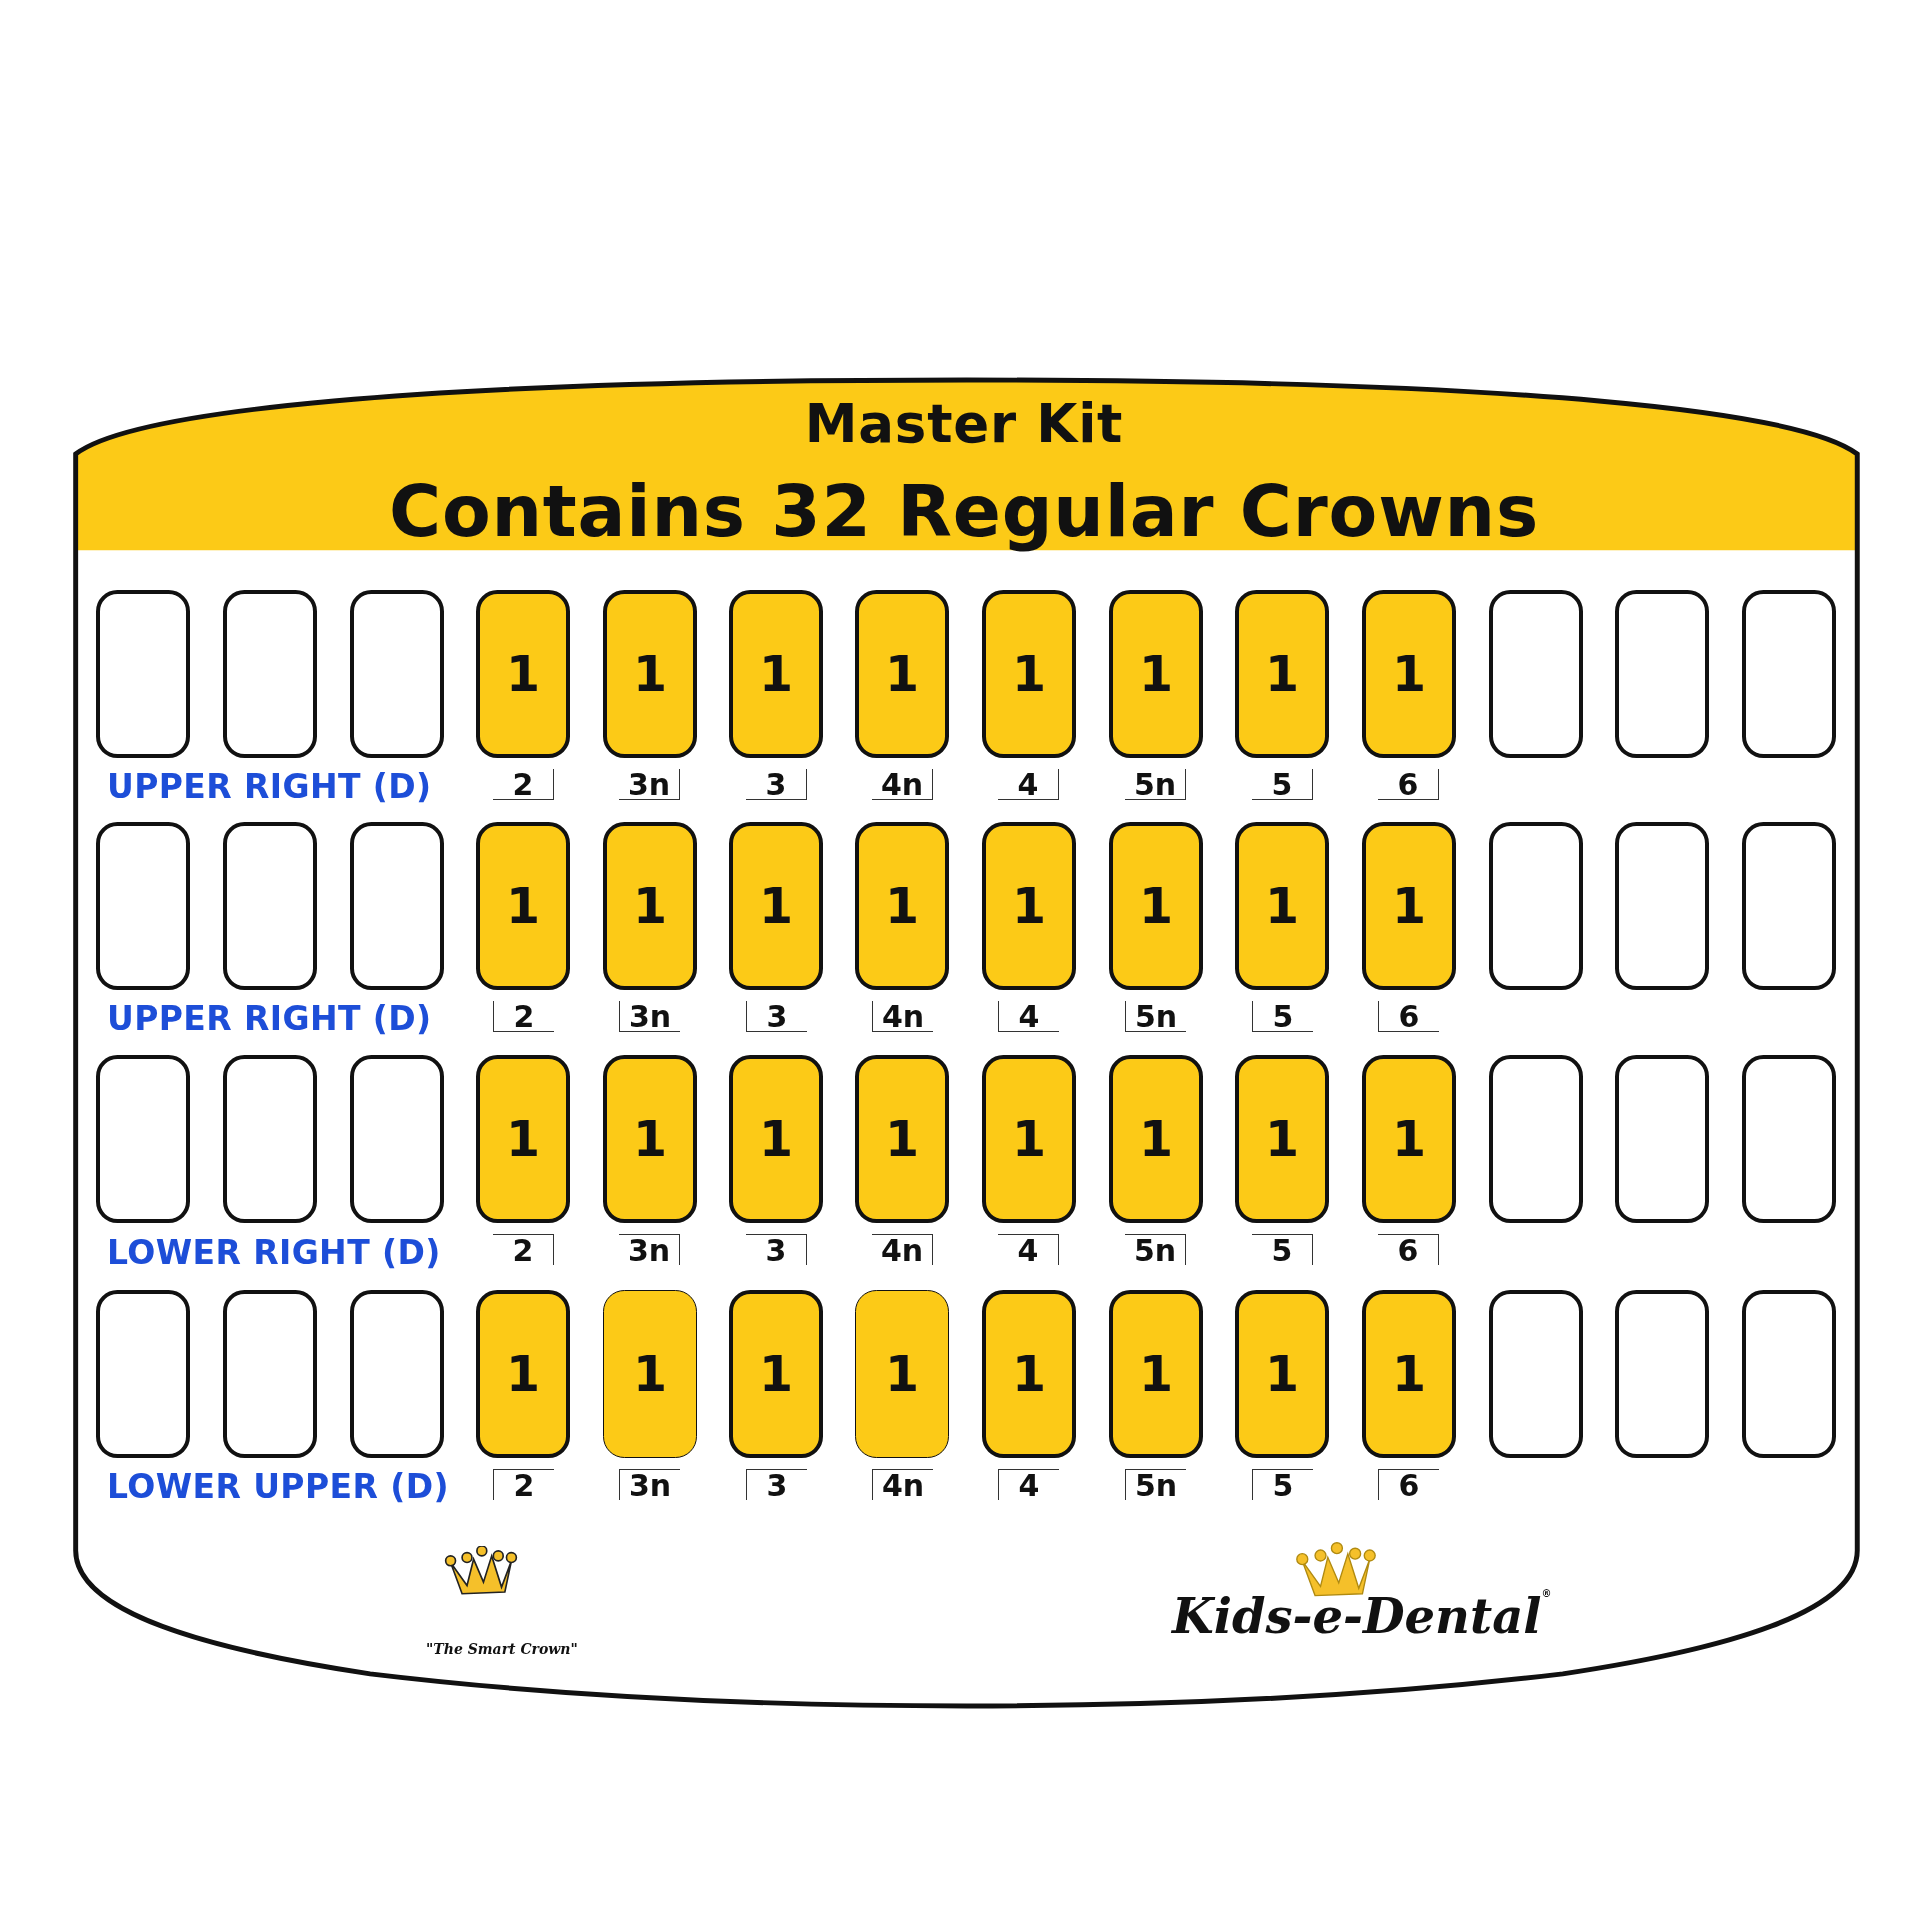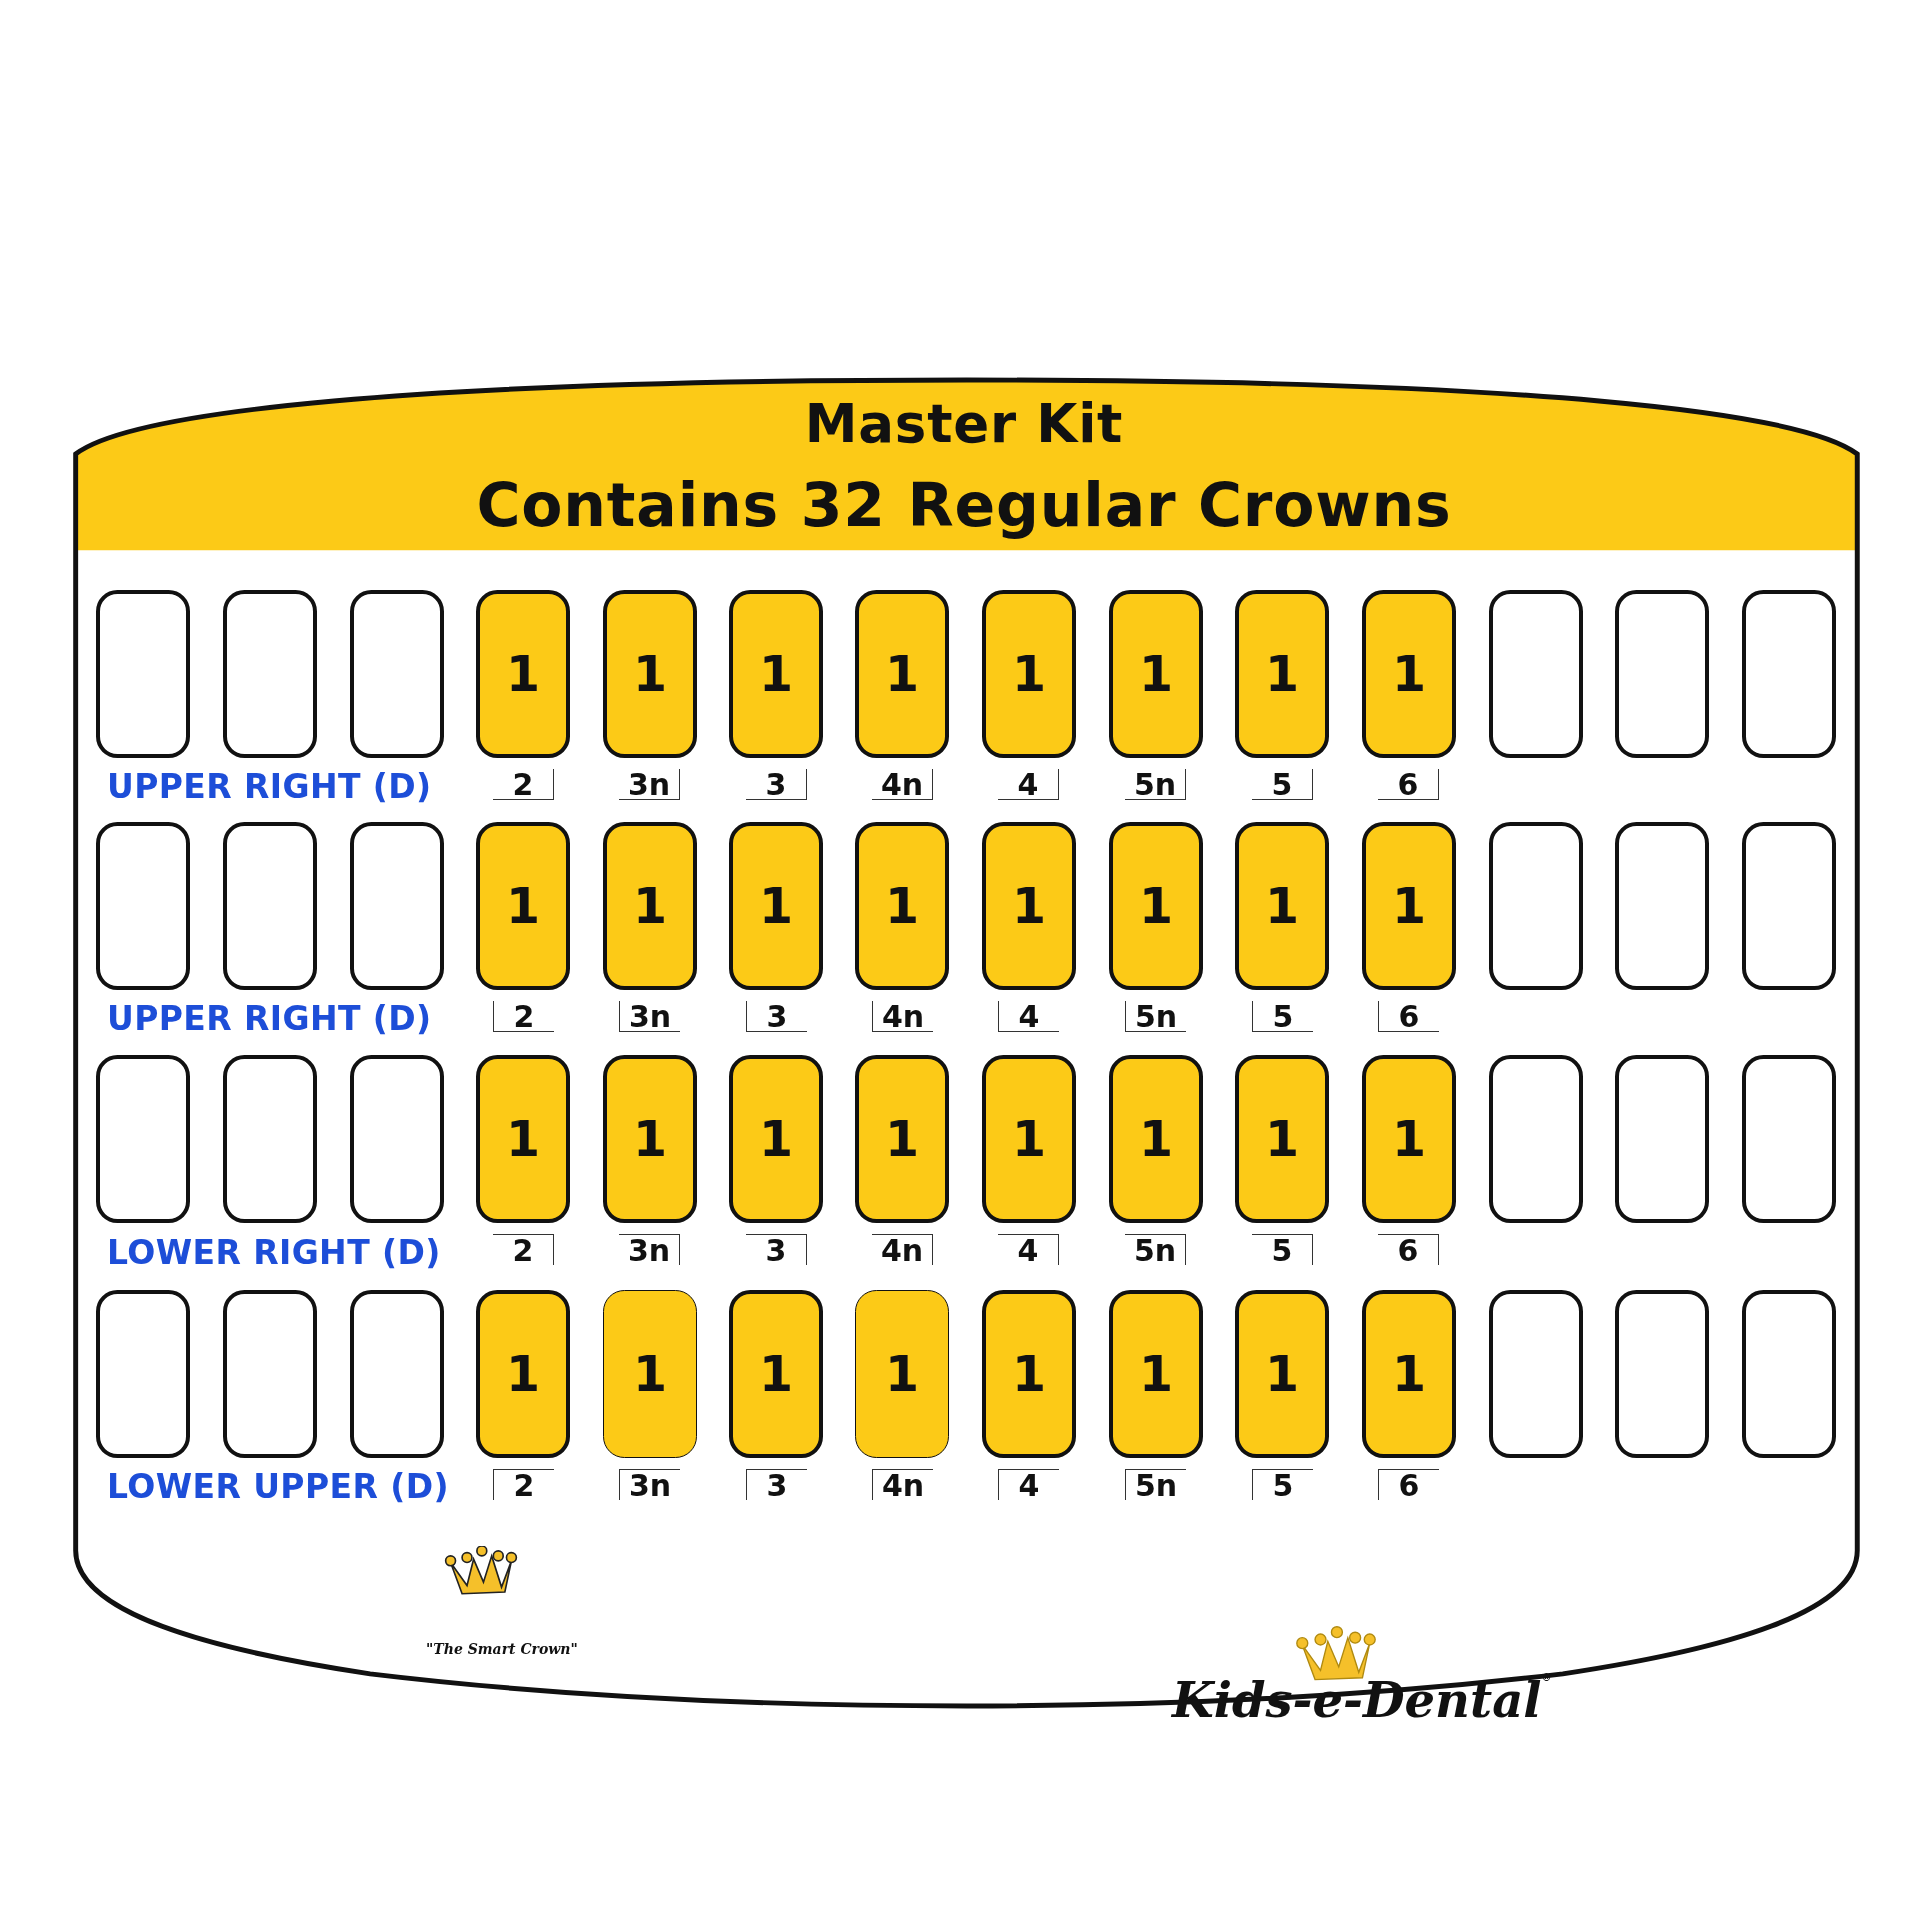--- a/index.html
+++ b/index.html
@@ -3,21 +3,21 @@
 <meta charset="utf-8">
 <style>
   html, body { margin:0; padding:0; background:#ffffff; }
   body { width:1928px; height:1928px; position:relative; overflow:hidden;
          font-family:"DejaVu Sans", sans-serif; }
   #frame { position:absolute; left:0; top:0; width:1928px; height:1928px; }
   .title { position:absolute; left:0; width:1928px; text-align:center;
            font-family:"DejaVu Sans", sans-serif; font-weight:bold; color:#111;
            letter-spacing:0.8px; }
   #title1 { top:393px; font-size:53px; }
-  #title2 { top:470px; font-size:60px; }
+  #title2 { top:470px; font-size:71px; }
   .cell { position:absolute; width:94px; height:168px; box-sizing:border-box;
           border:4.1px solid #111; border-radius:21.4px; background:#fff;
           display:flex; align-items:center; justify-content:center;
           font-family:"DejaVu Sans", sans-serif; font-weight:bold; font-size:49px; color:#111; }
   .cell.filled { background:#FCCA17; }
   .cell.thin { border-width:1.6px; }
   .row-label { position:absolute; left:107px; font-family:"DejaVu Sans", sans-serif;
                font-weight:bold; font-size:33px; color:#1d4ed8; letter-spacing:0.4px; }
   .size { position:absolute; width:61px; height:31px; box-sizing:border-box;
           font-family:"DejaVu Sans", sans-serif; font-weight:bold; font-size:30px;
@@ -156,21 +156,21 @@
     <path d="M8,20 L28,48 L36,16 L48,44 L58,12 L70,50 L82,18 L74,56 L22,58 Z" fill="#F5C02A" stroke="#222" stroke-width="2"></path>
     <circle cx="8" cy="18" r="6" fill="#F5C02A" stroke="#222" stroke-width="2"></circle>
     <circle cx="28" cy="14" r="6" fill="#F5C02A" stroke="#222" stroke-width="2"></circle>
     <circle cx="46" cy="6" r="6" fill="#F5C02A" stroke="#222" stroke-width="2"></circle>
     <circle cx="66" cy="12" r="6" fill="#F5C02A" stroke="#222" stroke-width="2"></circle>
     <circle cx="82" cy="14" r="6" fill="#F5C02A" stroke="#222" stroke-width="2"></circle>
   </svg>
   <div class="logo-tag" style="position:absolute; left:97px; top:95px;">"The Smart Crown"</div>
 </div>
 
-<div class="logo" style="left:1172px; top:1626px; width:411px; height:123px;">
+<div class="logo" style="left:1172px; top:1542px; width:411px; height:123px;">
   <svg style="position:absolute; left:123px; top:0px;" width="82" height="58" viewBox="0 0 90 62">
     <path d="M8,20 L28,48 L36,16 L48,44 L58,12 L70,50 L82,18 L74,56 L22,58 Z" fill="#F5C02A" stroke="#B08A10" stroke-width="1.5"></path>
     <circle cx="8" cy="18" r="6" fill="#F5C02A" stroke="#B08A10" stroke-width="1.5"></circle>
     <circle cx="28" cy="14" r="6" fill="#F5C02A" stroke="#B08A10" stroke-width="1.5"></circle>
     <circle cx="46" cy="6" r="6" fill="#F5C02A" stroke="#B08A10" stroke-width="1.5"></circle>
     <circle cx="66" cy="12" r="6" fill="#F5C02A" stroke="#B08A10" stroke-width="1.5"></circle>
     <circle cx="82" cy="14" r="6" fill="#F5C02A" stroke="#B08A10" stroke-width="1.5"></circle>
   </svg>
   <div class="logo-text" style="position:absolute; left:0; top:46px; font-size:48px;">
     <span>Kids-e-Dental</span><span class="reg">®</span>

